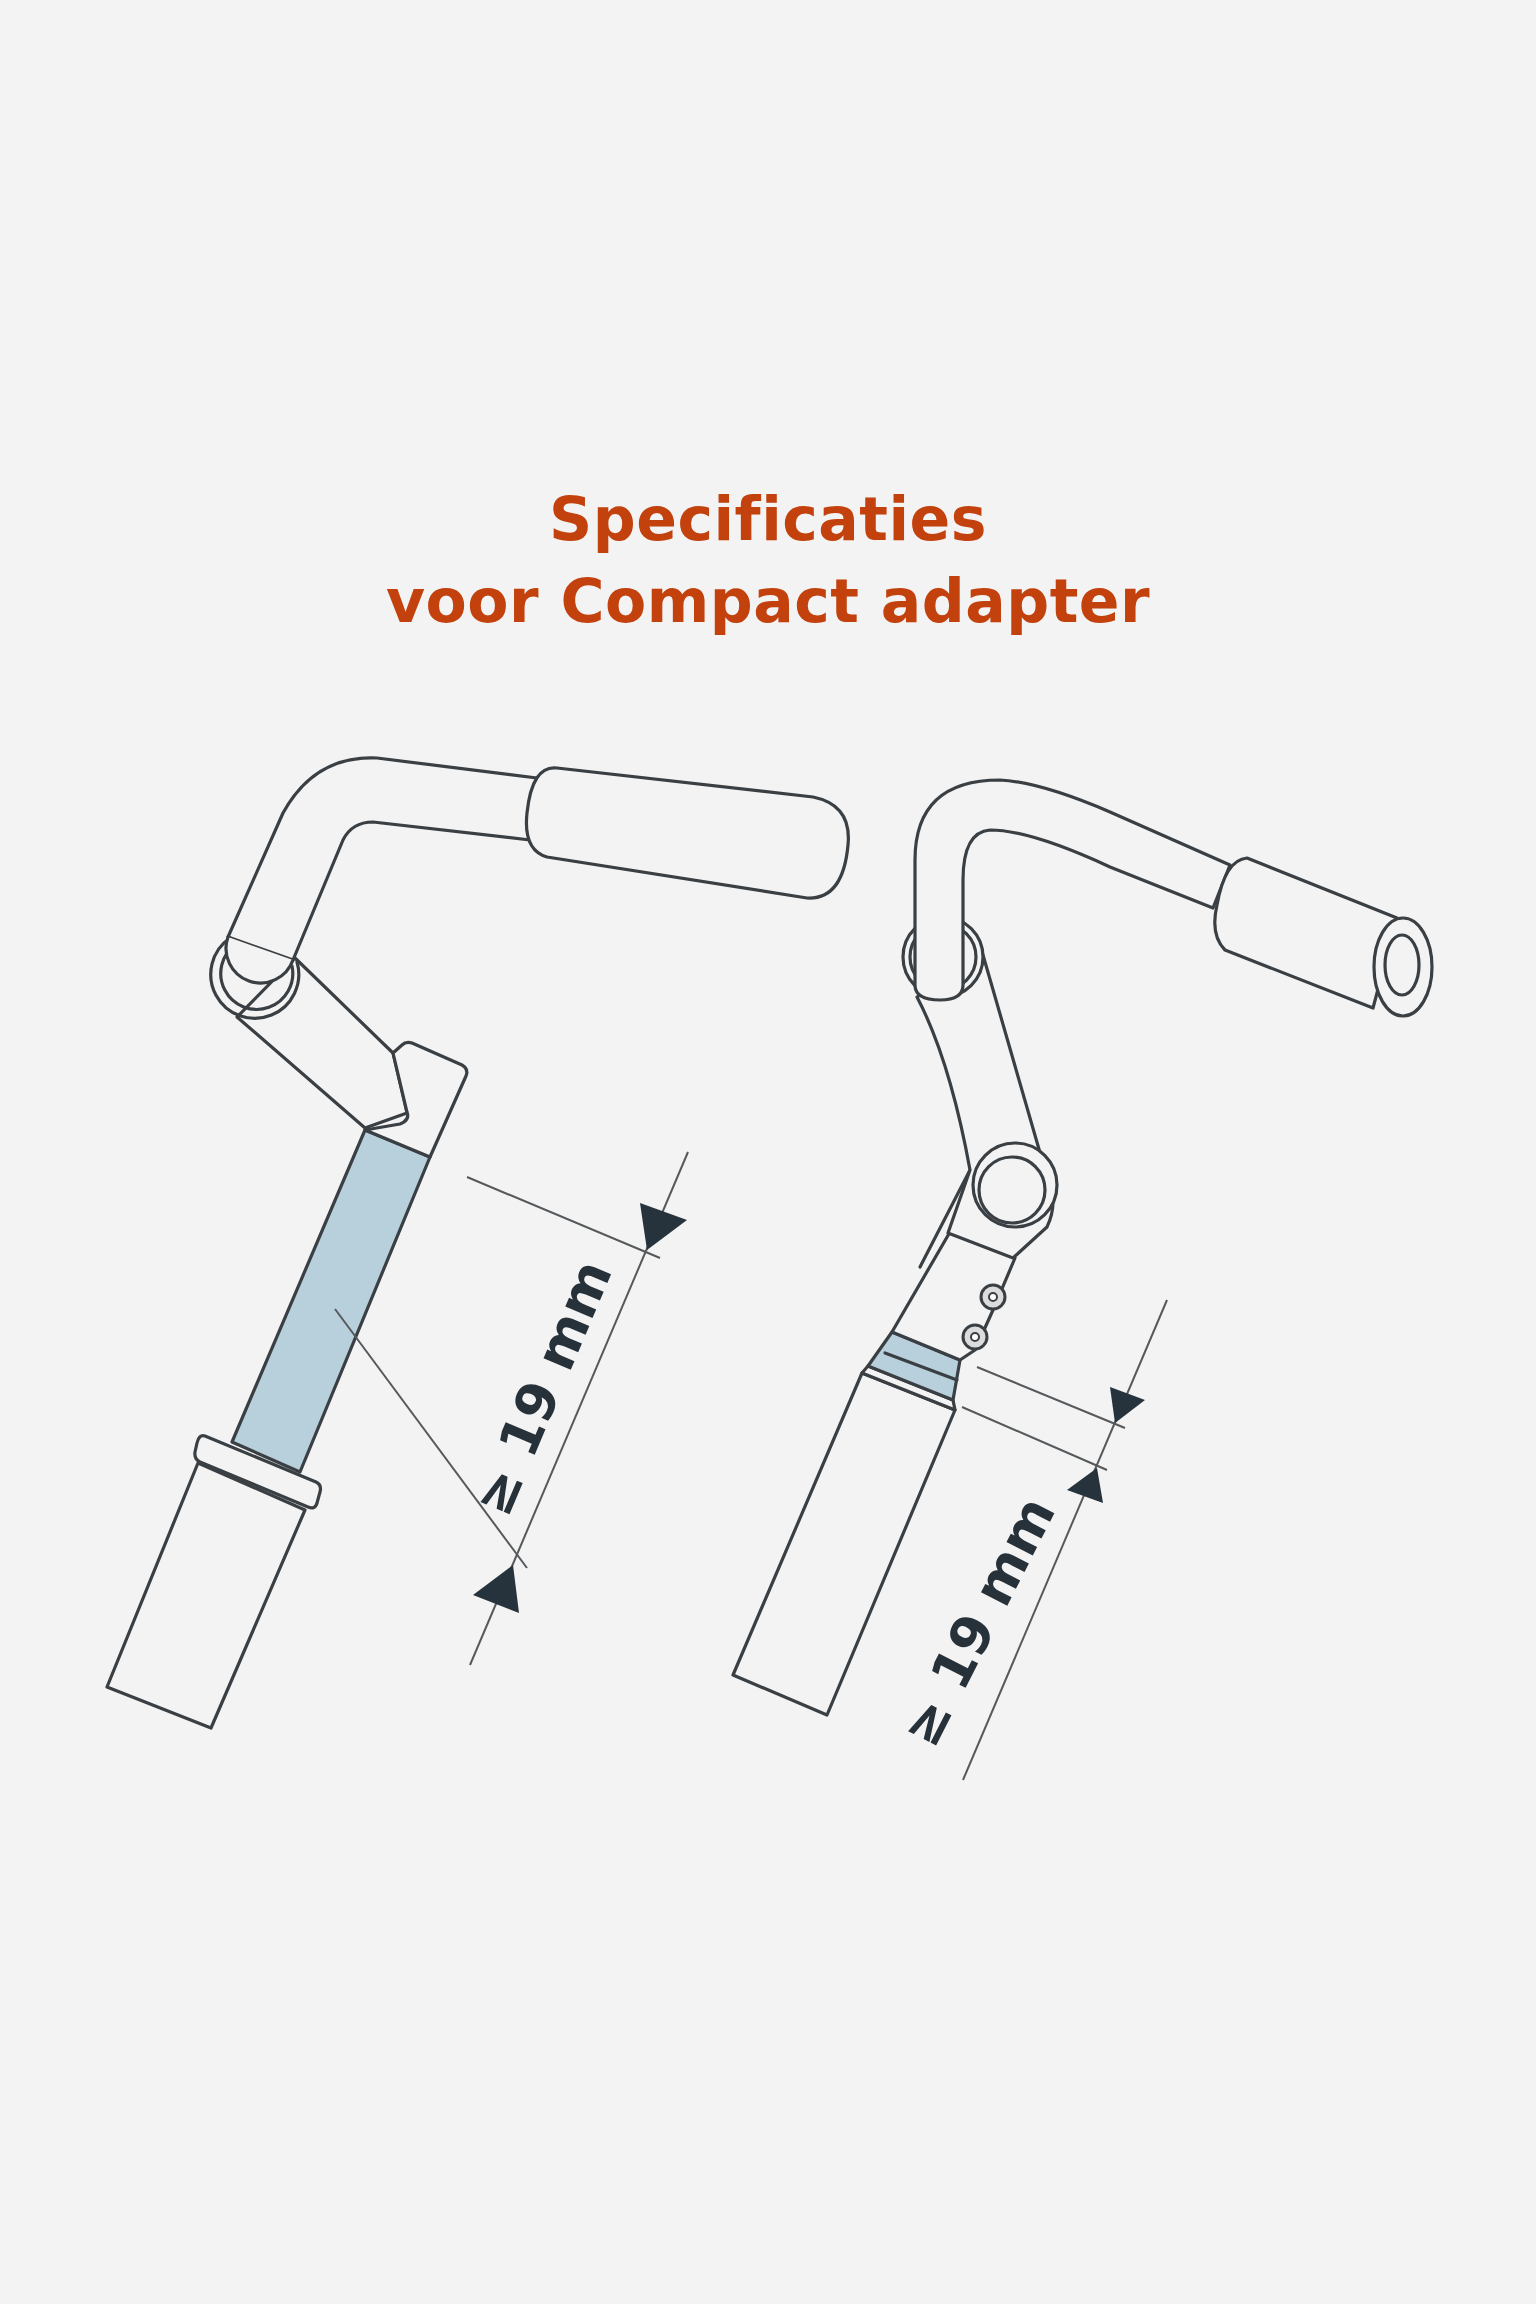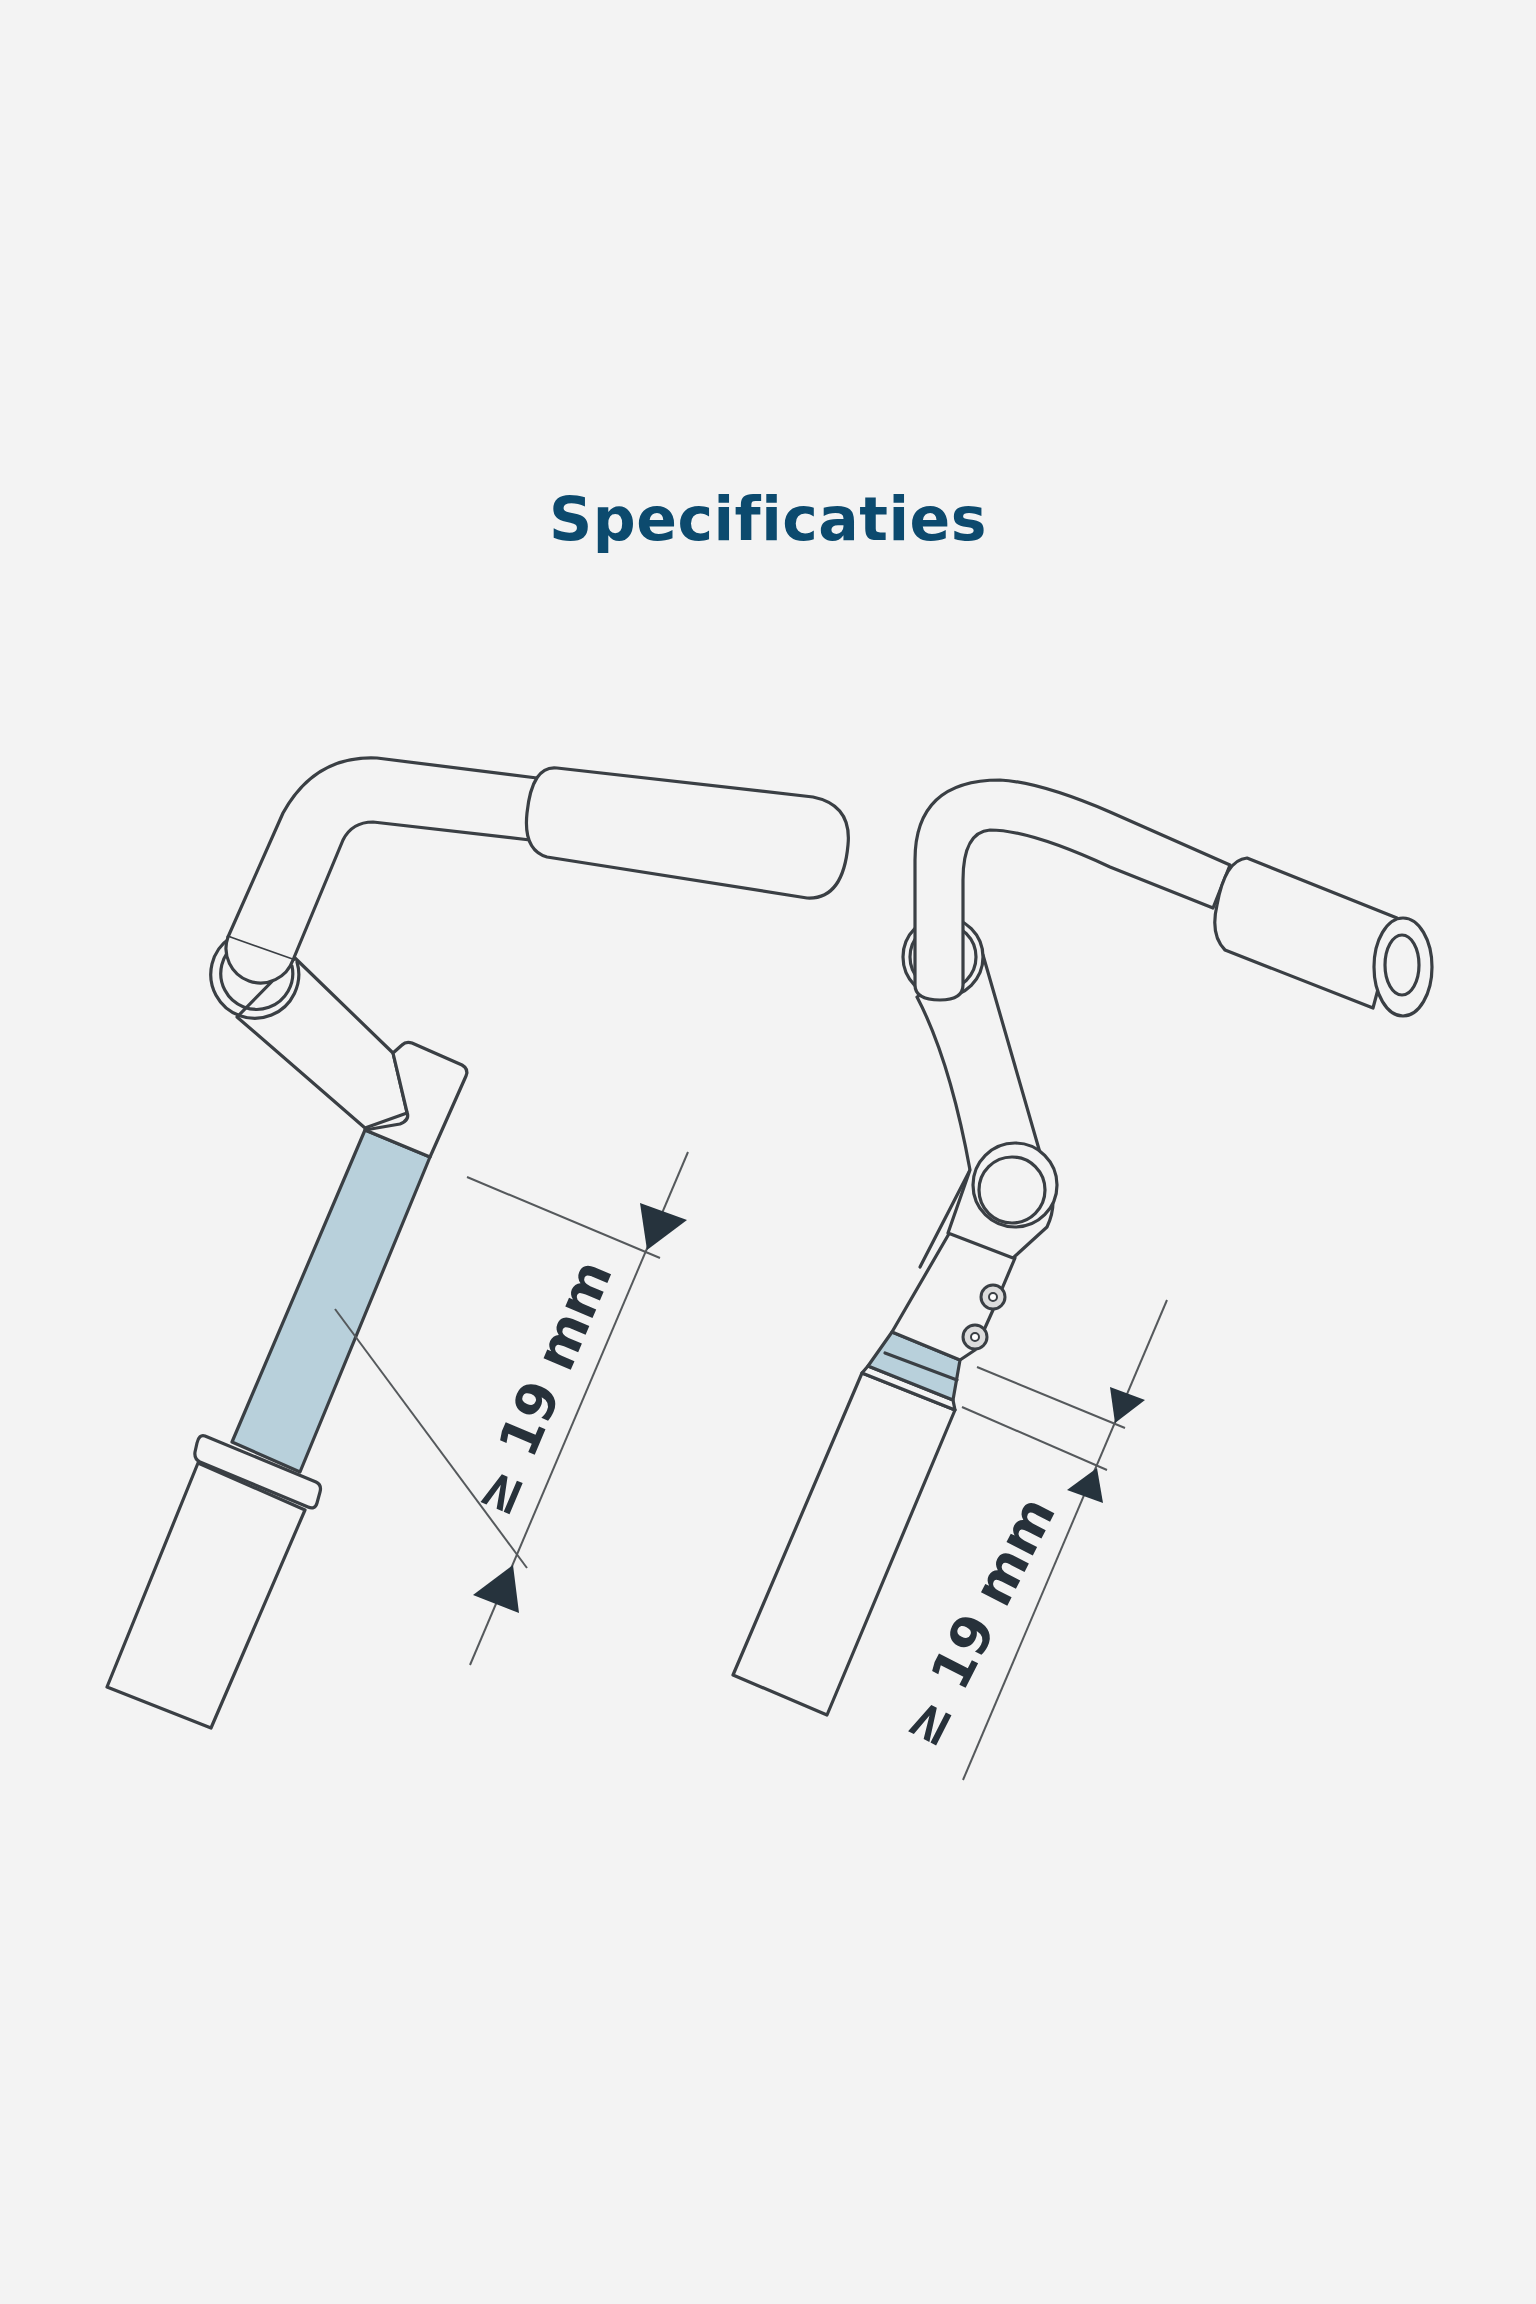--- a/index.html
+++ b/index.html
@@ -4,39 +4,40 @@
 <style>
   html, body { margin: 0; padding: 0; }
   body {
     width: 1536px; height: 2304px;
     background: #f3f3f3;
     position: relative; overflow: hidden;
     font-family: "DejaVu Sans", "Liberation Sans", sans-serif;
   }
   .title {
     position: absolute; left: 0; top: 478px; width: 1536px;
-    text-align: center; color: #0c4a6e;
+    text-align: center; color: #c2410c;
     font-family: "DejaVu Sans", sans-serif;
     font-weight: bold; font-size: 60px; line-height: 82px;
     letter-spacing: 0.5px;
   }
   .title div { display: block; }
   svg.diagram { position: absolute; left: 0; top: 0; }
   .ln { fill: #f3f3f3; stroke: #3a3f44; stroke-width: 3.2; stroke-linejoin: round; stroke-linecap: round; }
   .lnf { fill: none; stroke: #3a3f44; stroke-width: 3.2; stroke-linejoin: round; stroke-linecap: round; }
   .blue { fill: #b8d0db; stroke: #3a3f44; stroke-width: 3.2; stroke-linejoin: round; }
   .dim { stroke: #55595c; stroke-width: 2; fill: none; }
   .arrow { fill: #26333d; }
   .dimtext { fill: #27313a; font-family: "DejaVu Sans", sans-serif; font-weight: bold; font-size: 54px; }
 </style>
 </head>
 <body>
 
 <div class="title">
   <div>Specificaties</div>
+  <div>voor Compact adapter</div>
 </div>
 
 <svg class="diagram" width="1536" height="2304" viewBox="0 0 1536 2304">
 
   <g>
 
     <polygon class="ln" points="198,1463 305,1510 211,1728 107,1687"></polygon>
 
     <polygon class="blue" points="365,1130 430,1157 300,1472 232,1442"></polygon>
 

